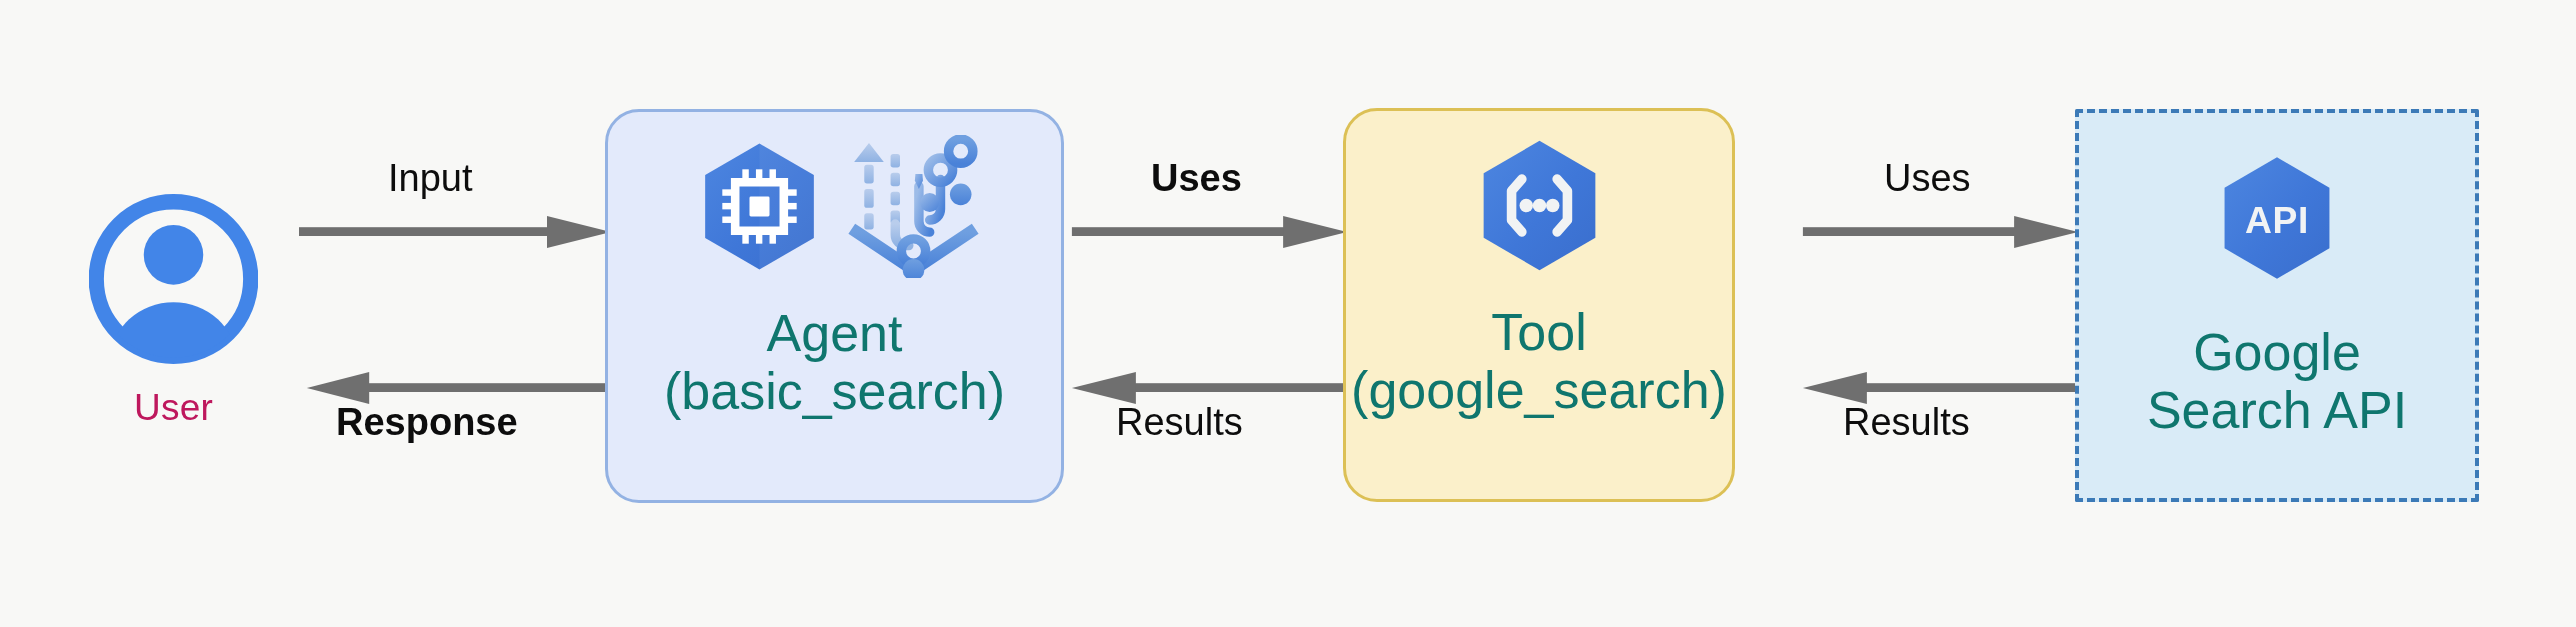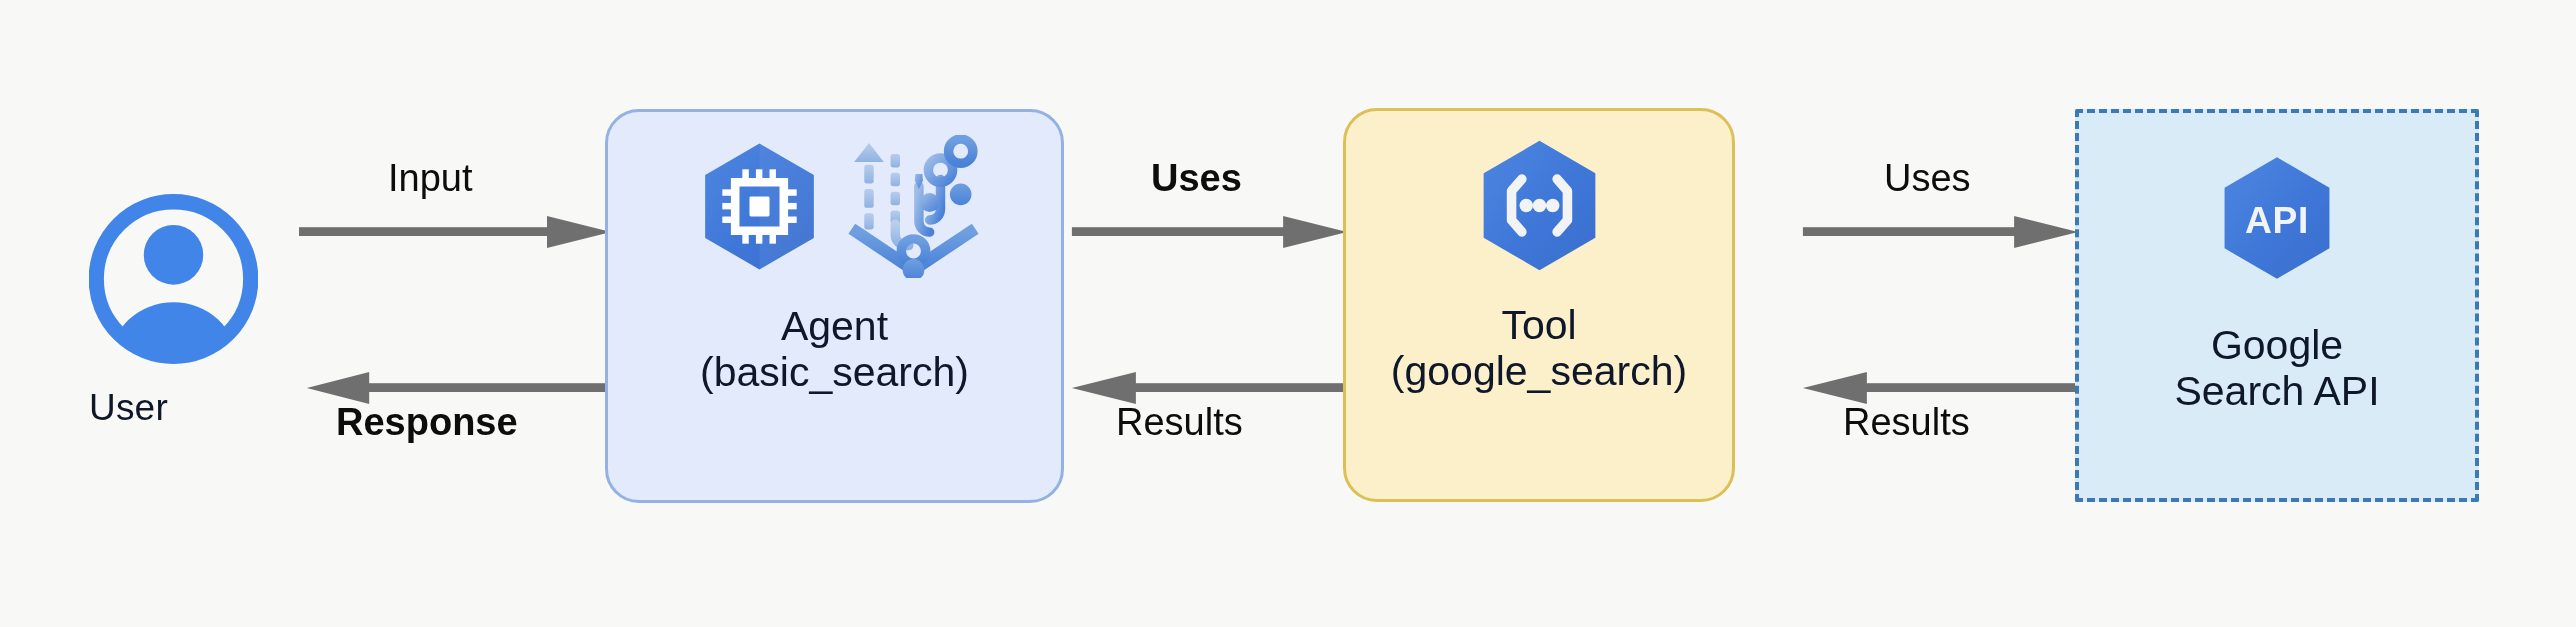--- a/index.html
+++ b/index.html
@@ -16,22 +16,23 @@
   }
 
   
   .node { position: absolute; }
 
   
   #user-node { left: 89px; top: 187px; width: 169px; }
   #user-avatar { width: 169px; height: 184px; display: block; }
   #user-label {
     margin-top: 17.7px;
+    text-align: center;
     font-size: 37px;
-    color: #0f172a;
+    color: #be185d;
     letter-spacing: 0.2px;
     line-height: 1;
   }
 
   
   .box {
     position: absolute;
     display: flex;
     flex-direction: column;
     align-items: center;
@@ -61,23 +62,23 @@
     display: flex;
     align-items: center;
     justify-content: center;
     gap: 14.5px;
     margin-top: 19.3px;
     height: 151px;
   }
   .box-label {
     margin-top: 9.7px;
     text-align: center;
-    font-size: 41px;
+    font-size: 52px;
     line-height: 1.12;
-    color: #0f172a;
+    color: #0f766e;
     white-space: pre-line;
   }
   #api-box .box-icons { margin-top: 32px; height: 145px; }
   #api-box .box-label { margin-top: 21px; }
 
   
   .arrow { position: absolute; }
   .arrow svg { display: block; }
   .edge-label {
     position: absolute;

